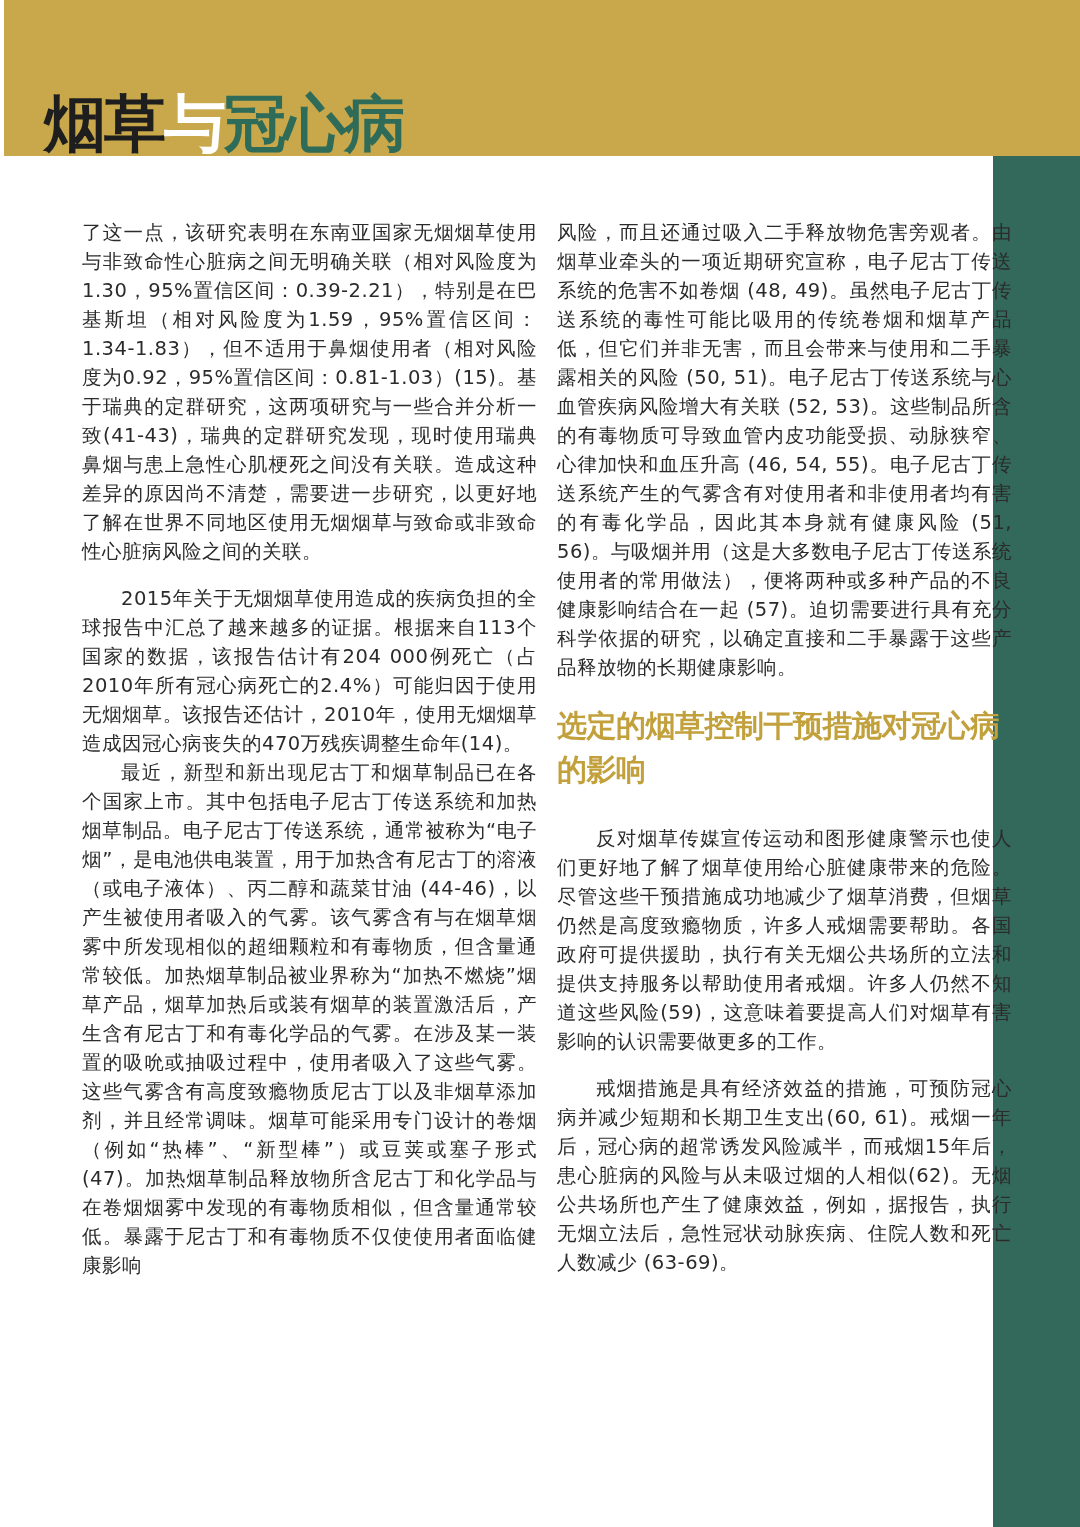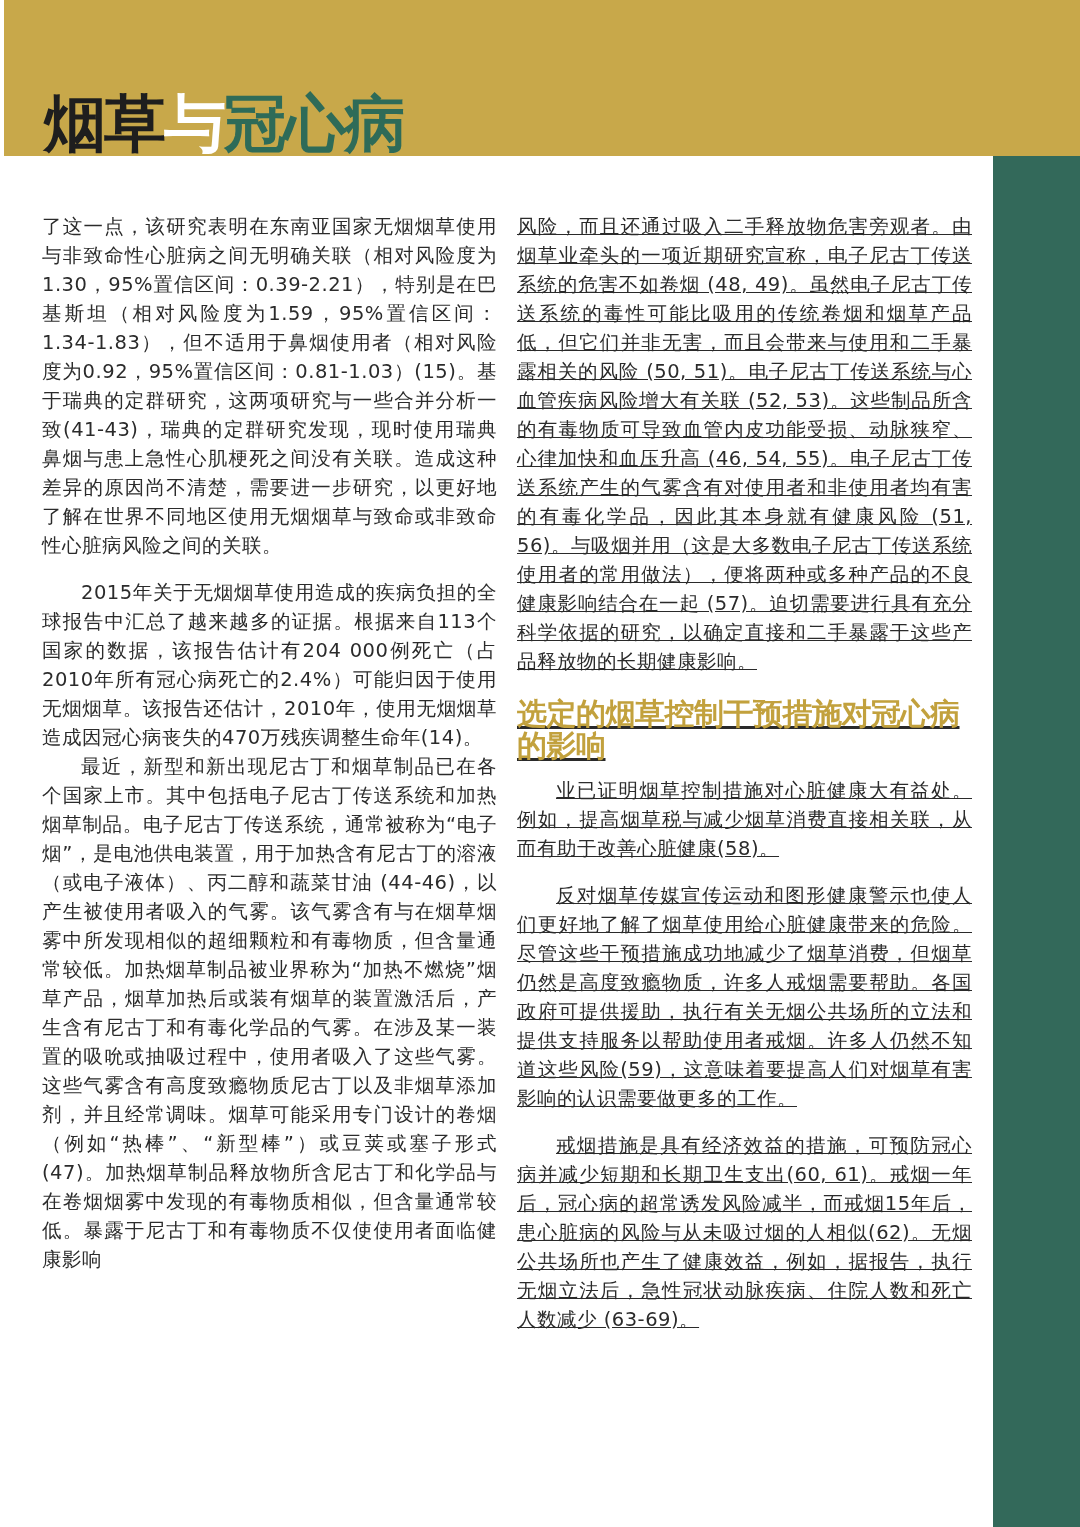--- a/index.html
+++ b/index.html
@@ -19,32 +19,32 @@
     white-space: nowrap;
   }
   .page-title .t1 { color: #1e1e1e; }
   .page-title .t2 { color: #ffffff; }
   .page-title .t3 { color: #2e6b58; }
   .side-bar {
     position: absolute; left: 993px; top: 156px; width: 87px; height: 1371px;
     background: #33695a;
   }
   .col {
-    position: absolute; top: 212px; width: 455px;
+    position: absolute; top: 218px; width: 455px; margin-left: 40px;
   }
   .col-left { left: 42px; }
-  .col-right { left: 517px; text-decoration: underline; }
+  .col-right { left: 517px; }
   .para {
     margin: 0; font-size: 19.5px; line-height: 29px; text-align: justify;
     letter-spacing: 0.5px; color: #2b2b2b;
   }
   .para.indent { text-indent: 2em; }
   .gap { height: 18px; }
   .section-heading {
-    margin: 22px 0 14px 0; font-size: 30px; line-height: 32px; font-weight: bold;
+    margin: 22px 0 14px 0; font-size: 30px; line-height: 44px; font-weight: bold;
     color: #c2a13d; letter-spacing: -0.5px;
   }
 </style>
 </head>
 <body>
 
 <div class="header-band">
   <h1 class="page-title">
     <span class="t1">烟草</span><span class="t2">与</span><span class="t3">冠心病</span>
   </h1>
@@ -55,19 +55,18 @@
 <div class="col col-left">
   <p class="para">了这一点，该研究表明在东南亚国家无烟烟草使用与非致命性心脏病之间无明确关联（相对风险度为1.30，95%置信区间：0.39-2.21），特别是在巴基斯坦（相对风险度为1.59，95%置信区间：1.34-1.83），但不适用于鼻烟使用者（相对风险度为0.92，95%置信区间：0.81-1.03）(15)。基于瑞典的定群研究，这两项研究与一些合并分析一致(41-43)，瑞典的定群研究发现，现时使用瑞典鼻烟与患上急性心肌梗死之间没有关联。造成这种差异的原因尚不清楚，需要进一步研究，以更好地了解在世界不同地区使用无烟烟草与致命或非致命性心脏病风险之间的关联。</p>
   <div class="gap"></div>
   <p class="para indent">2015年关于无烟烟草使用造成的疾病负担的全球报告中汇总了越来越多的证据。根据来自113个国家的数据，该报告估计有204 000例死亡（占2010年所有冠心病死亡的2.4%）可能归因于使用无烟烟草。该报告还估计，2010年，使用无烟烟草造成因冠心病丧失的470万残疾调整生命年(14)。</p>
   <p class="para indent">最近，新型和新出现尼古丁和烟草制品已在各个国家上市。其中包括电子尼古丁传送系统和加热烟草制品。电子尼古丁传送系统，通常被称为“电子烟”，是电池供电装置，用于加热含有尼古丁的溶液（或电子液体）、丙二醇和蔬菜甘油 (44-46)，以产生被使用者吸入的气雾。该气雾含有与在烟草烟雾中所发现相似的超细颗粒和有毒物质，但含量通常较低。加热烟草制品被业界称为“加热不燃烧”烟草产品，烟草加热后或装有烟草的装置激活后，产生含有尼古丁和有毒化学品的气雾。在涉及某一装置的吸吮或抽吸过程中，使用者吸入了这些气雾。这些气雾含有高度致瘾物质尼古丁以及非烟草添加剂，并且经常调味。烟草可能采用专门设计的卷烟（例如“热棒”、“新型棒”）或豆荚或塞子形式(47)。加热烟草制品释放物所含尼古丁和化学品与在卷烟烟雾中发现的有毒物质相似，但含量通常较低。暴露于尼古丁和有毒物质不仅使使用者面临健康影响</p>
 </div>
 
 <div class="col col-right">
   <p class="para">风险，而且还通过吸入二手释放物危害旁观者。由烟草业牵头的一项近期研究宣称，电子尼古丁传送系统的危害不如卷烟 (48, 49)。虽然电子尼古丁传送系统的毒性可能比吸用的传统卷烟和烟草产品低，但它们并非无害，而且会带来与使用和二手暴露相关的风险 (50, 51)。电子尼古丁传送系统与心血管疾病风险增大有关联 (52, 53)。这些制品所含的有毒物质可导致血管内皮功能受损、动脉狭窄、心律加快和血压升高 (46, 54, 55)。电子尼古丁传送系统产生的气雾含有对使用者和非使用者均有害的有毒化学品，因此其本身就有健康风险 (51, 56)。与吸烟并用（这是大多数电子尼古丁传送系统使用者的常用做法），便将两种或多种产品的不良健康影响结合在一起 (57)。迫切需要进行具有充分科学依据的研究，以确定直接和二手暴露于这些产品释放物的长期健康影响。</p>
   <h2 class="section-heading">选定的烟草控制干预措施对冠心病的影响</h2>
-  <p class="para indent">业已证明烟草控制措施对心脏健康大有益处。例如，提高烟草税与减少烟草消费直接相关联，从而有助于改善心脏健康(58)。</p>
   <div class="gap"></div>
   <p class="para indent">反对烟草传媒宣传运动和图形健康警示也使人们更好地了解了烟草使用给心脏健康带来的危险。尽管这些干预措施成功地减少了烟草消费，但烟草仍然是高度致瘾物质，许多人戒烟需要帮助。各国政府可提供援助，执行有关无烟公共场所的立法和提供支持服务以帮助使用者戒烟。许多人仍然不知道这些风险(59)，这意味着要提高人们对烟草有害影响的认识需要做更多的工作。</p>
   <div class="gap"></div>
   <p class="para indent">戒烟措施是具有经济效益的措施，可预防冠心病并减少短期和长期卫生支出(60, 61)。戒烟一年后，冠心病的超常诱发风险减半，而戒烟15年后，患心脏病的风险与从未吸过烟的人相似(62)。无烟公共场所也产生了健康效益，例如，据报告，执行无烟立法后，急性冠状动脉疾病、住院人数和死亡人数减少 (63-69)。</p>
   <div class="gap"></div>
 </div>
 
 </body></html>

